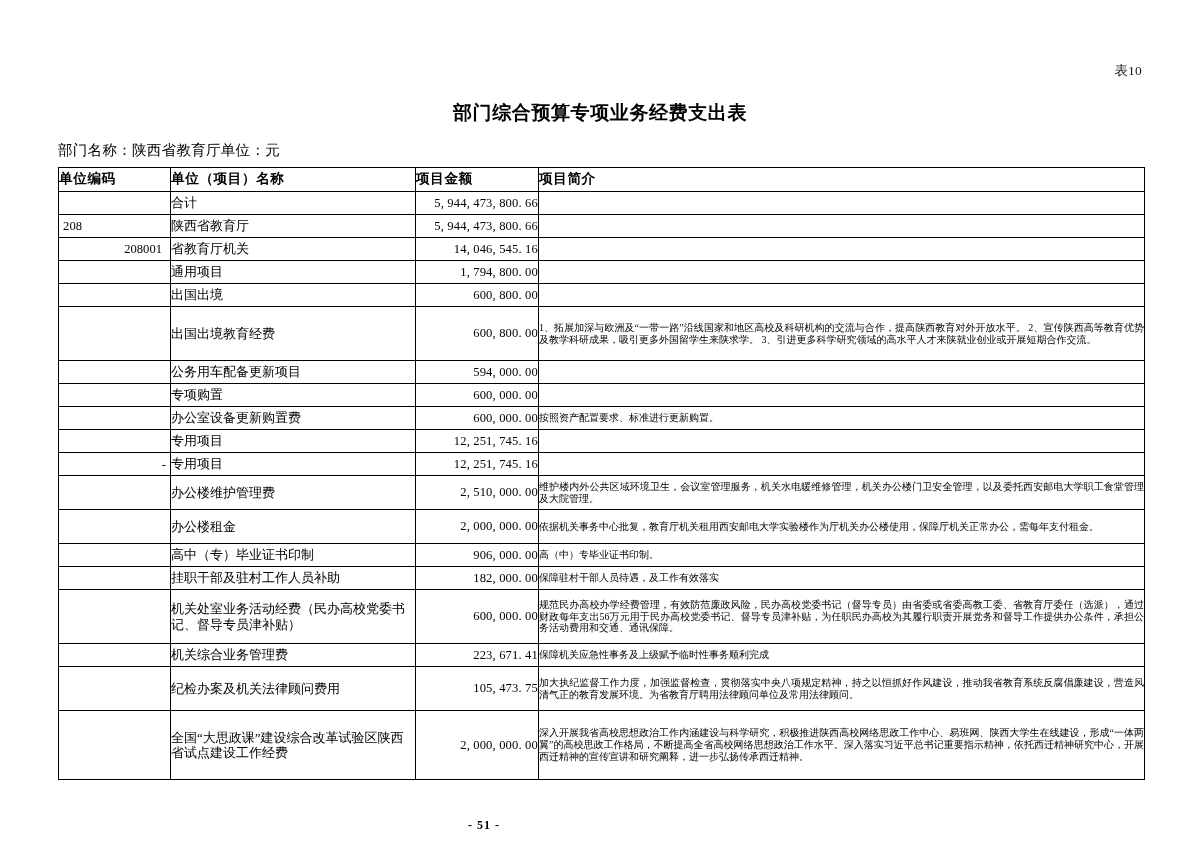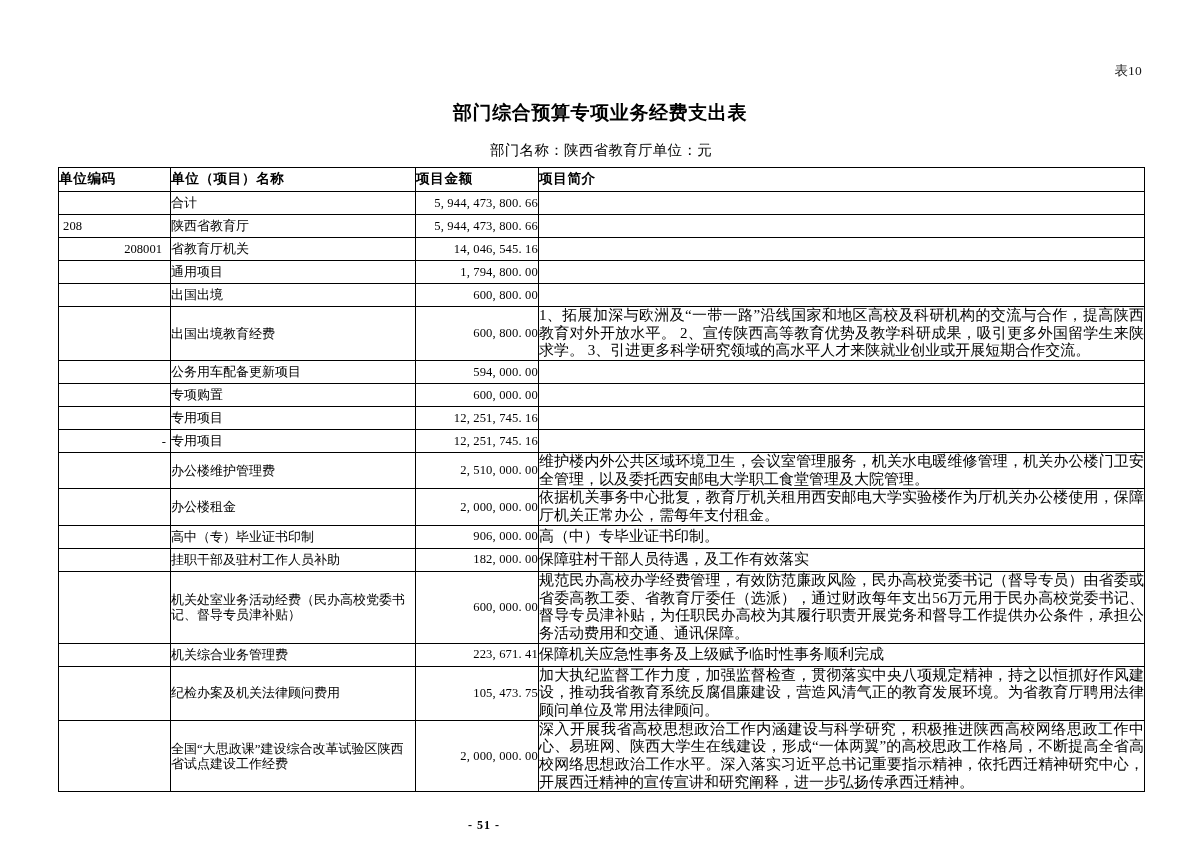--- a/index.html
+++ b/index.html
@@ -39,21 +39,21 @@
     font-weight: bold;
     letter-spacing: 0.6px;
     color: #000;
   }
   .meta-row {
     position: absolute;
     top: 141px;
     left: 58px;
     width: 1086px;
     display: flex;
-    justify-content: center;
+    justify-content: flex-start;
     align-items: flex-end;
     font-size: 14.5px;
   }
   .meta-left, .meta-right {
     white-space: nowrap;
     letter-spacing: 0.3px;
   }
   table.budget {
     position: absolute;
     top: 167px;
@@ -104,21 +104,21 @@
   td.amt {
     text-align: right;
     padding-right: 2px;
     font-size: 12.6px;
     white-space: nowrap;
     letter-spacing: 0.15px;
   }
   td.desc {
     text-align: left;
     padding: 0px 3px 0px 4px;
-    font-size: 15px;
+    font-size: 10px;
     line-height: 1.22;
     word-break: break-all;
     text-align: justify;
     text-justify: inter-ideograph;
   }
   tr.r-h22 td { height: 22px; }
   tr.r-h33 td { height: 33px; }
   tr.r-h43 td { height: 43px; }
   tr.r-h53 td { height: 53px; }
   tr.r-h68 td { height: 68px; }
@@ -207,20 +207,26 @@
           <td class="desc"></td>
         </tr>
         <tr class="r-h22">
           <td class="code"></td>
           <td class="name">专项购置</td>
           <td class="amt">600, 000. 00</td>
           <td class="desc"></td>
         </tr>
         <tr class="r-h22">
           <td class="code"></td>
+          <td class="name">办公室设备更新购置费</td>
+          <td class="amt">600, 000. 00</td>
+          <td class="desc">按照资产配置要求、标准进行更新购置。</td>
+        </tr>
+        <tr class="r-h22">
+          <td class="code"></td>
           <td class="name">专用项目</td>
           <td class="amt">12, 251, 745. 16</td>
           <td class="desc"></td>
         </tr>
         <tr class="r-h22">
           <td class="code dash">-</td>
           <td class="name">专用项目</td>
           <td class="amt">12, 251, 745. 16</td>
           <td class="desc"></td>
         </tr>

